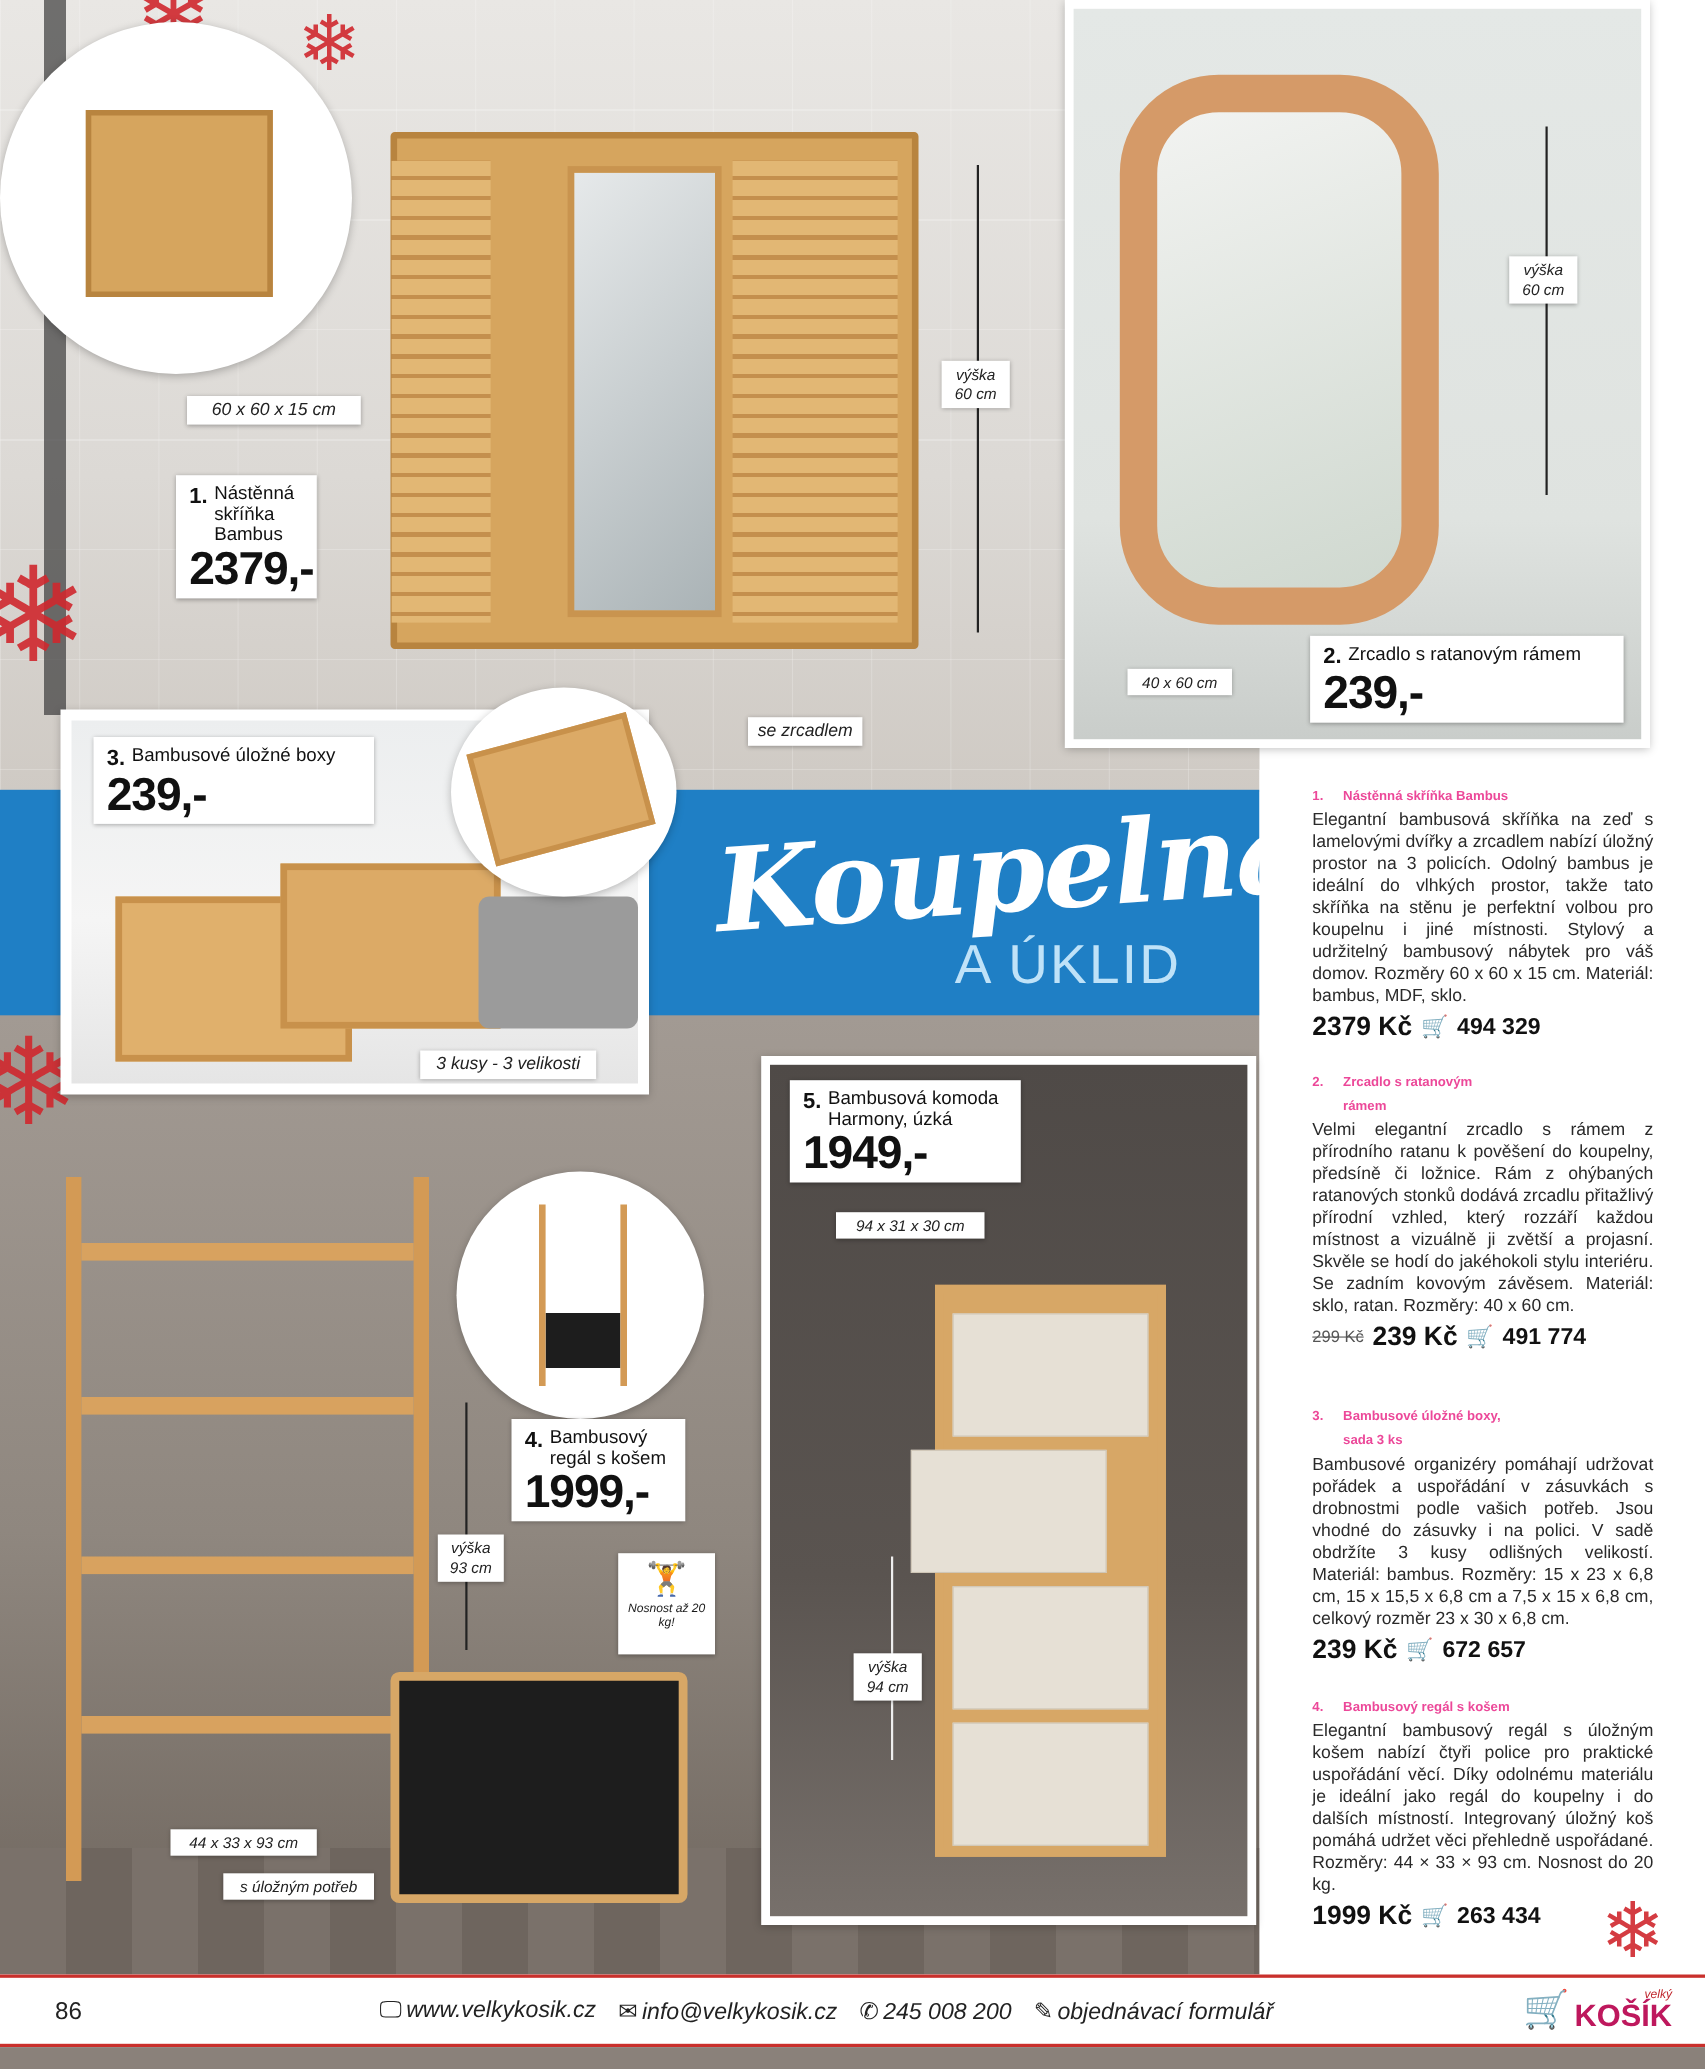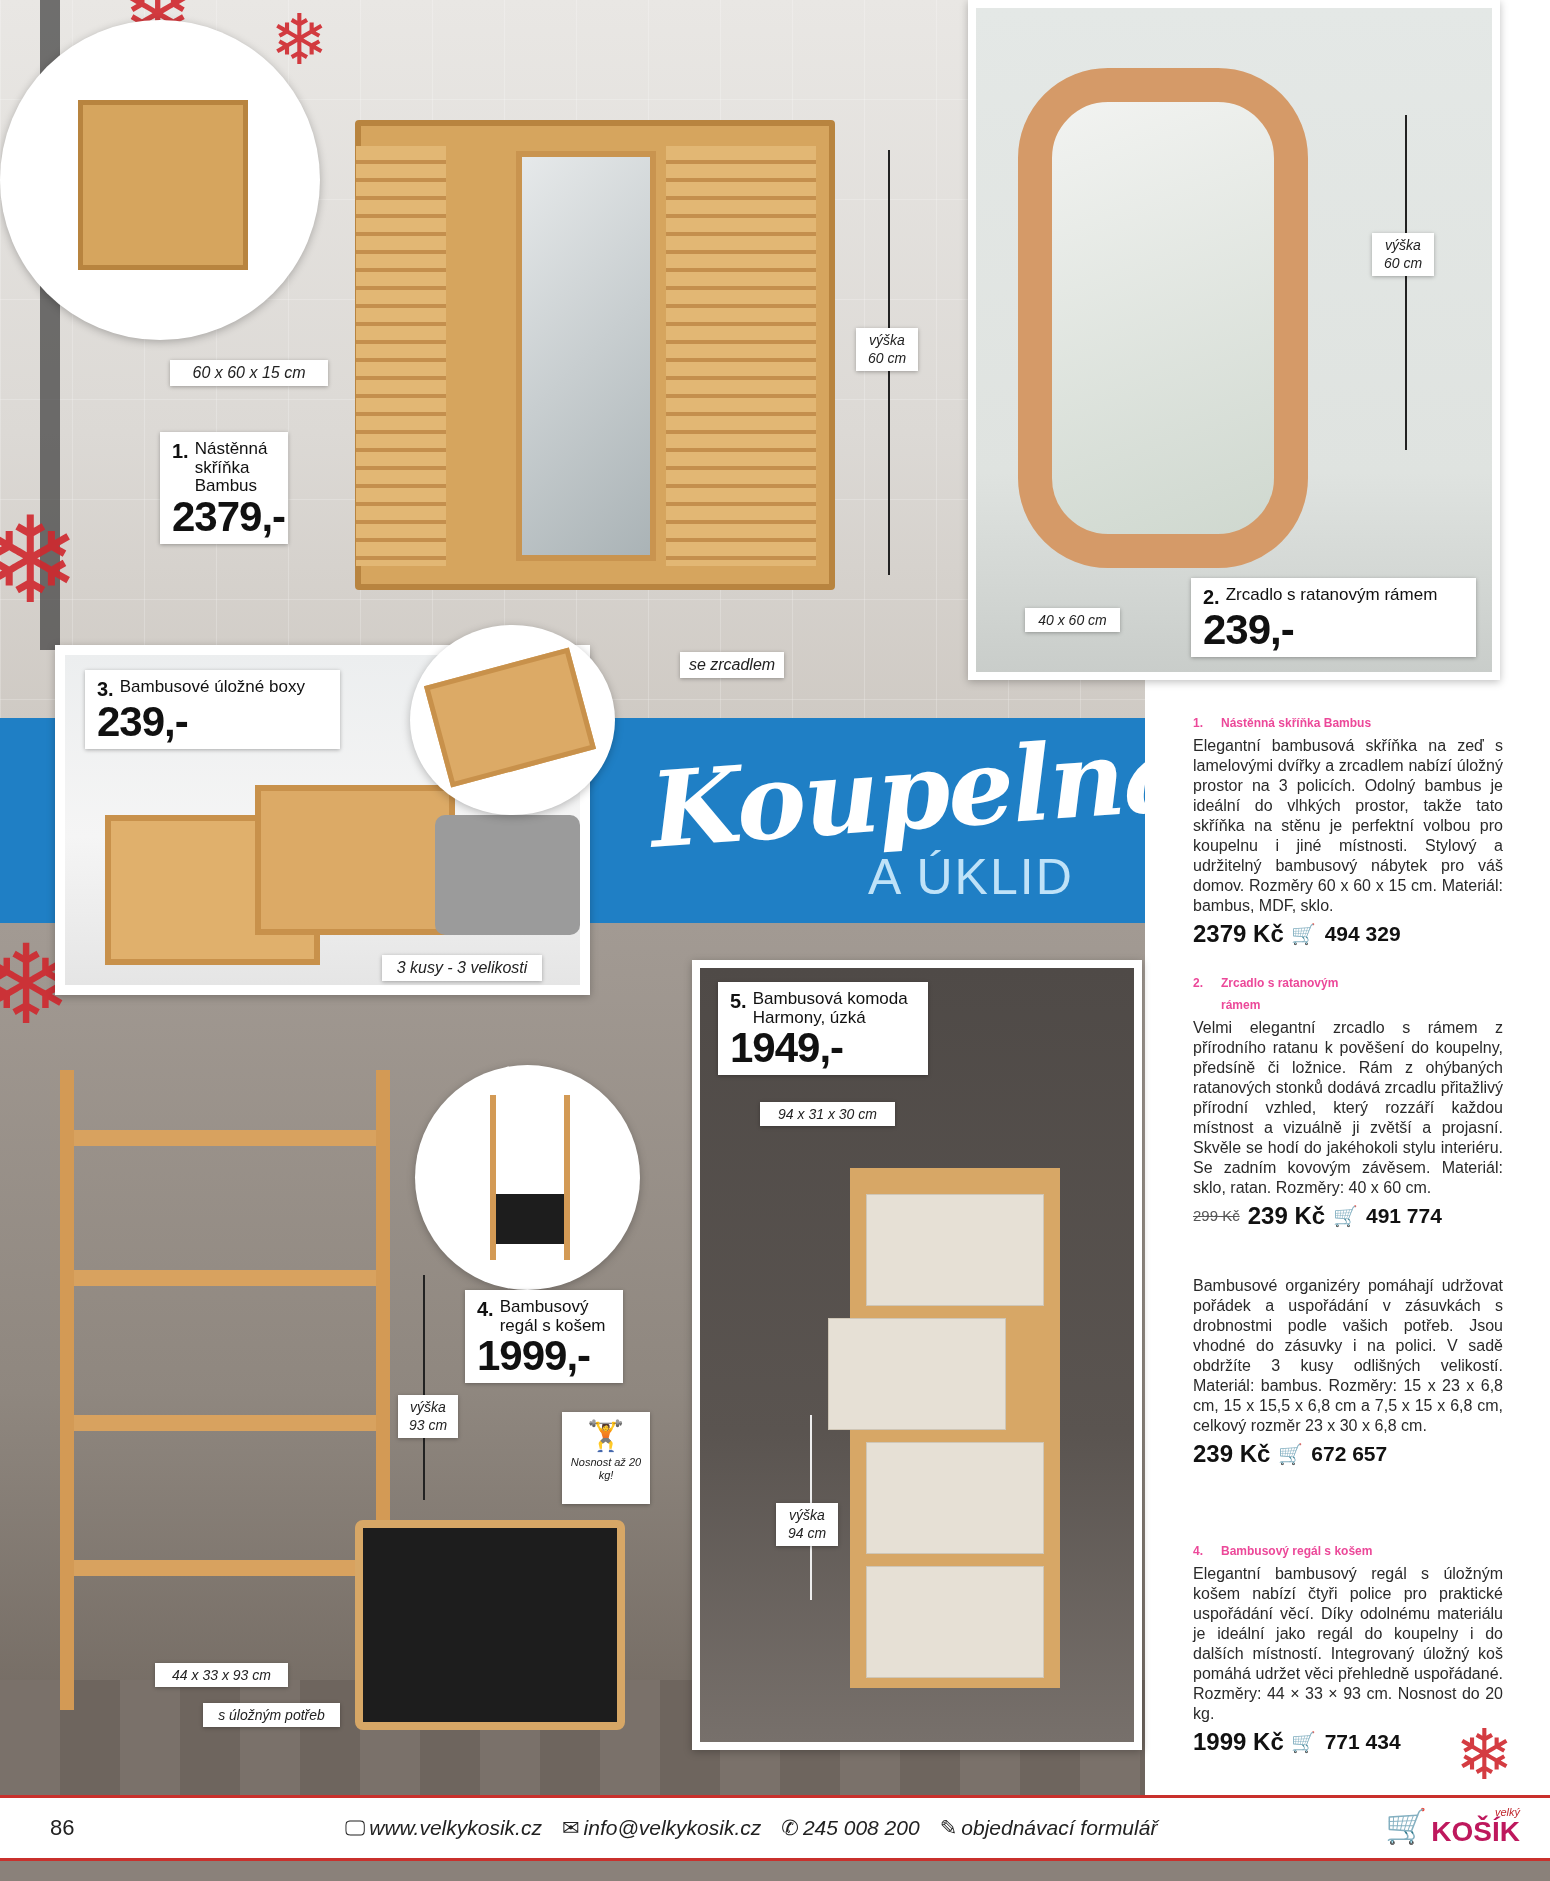--- a/index.html
+++ b/index.html
@@ -206,35 +206,36 @@
   <p>Velmi elegantní zrcadlo s rámem z přírodního ratanu k pověšení do koupelny, předsíně či ložnice. Rám z ohýbaných ratanových stonků dodává zrcadlu přitažlivý přírodní vzhled, který rozzáří každou místnost a vizuálně ji zvětší a projasní. Skvěle se hodí do jakéhokoli stylu interiéru. Se zadním kovovým závěsem. Materiál: sklo, ratan. Rozměry: 40 x 60 cm.</p>
   <div class="price-row">
     <span class="old">299 Kč</span>
     <span class="cur">239 Kč</span>
     <span class="cart">🛒</span>
     <span class="code">491 774</span>
   </div>
 </div>
 
 <div class="abs desc" style="top:1276px">
+  <h3><span class="n">3.</span><span>Bambusové úložné boxy,</span><span class="cont">sada 3 ks</span></h3>
   <p>Bambusové organizéry pomáhají udržovat pořádek a uspořádání v zásuvkách s drobnostmi podle vašich potřeb. Jsou vhodné do zásuvky i na polici. V sadě obdržíte 3 kusy odlišných velikostí. Materiál: bambus. Rozměry: 15 x 23 x 6,8 cm, 15 x 15,5 x 6,8 cm a 7,5 x 15 x 6,8 cm, celkový rozměr 23 x 30 x 6,8 cm.</p>
   <div class="price-row">
     <span class="cur">239 Kč</span>
     <span class="cart">🛒</span>
     <span class="code">672 657</span>
   </div>
 </div>
 
 <div class="abs desc" style="top:1540px">
   <h3><span class="n">4.</span><span>Bambusový regál s košem</span></h3>
   <p>Elegantní bambusový regál s úložným košem nabízí čtyři police pro praktické uspořádání věcí. Díky odolnému materiálu je ideální jako regál do koupelny i do dalších místností. Integrovaný úložný koš pomáhá udržet věci přehledně uspořádané. Rozměry: 44 × 33 × 93 cm. Nosnost do 20 kg.</p>
   <div class="price-row">
     <span class="cur">1999 Kč</span>
     <span class="cart">🛒</span>
-    <span class="code">771 434</span>
+    <span class="code">263 434</span>
   </div>
 </div>
 
 <div class="abs footer">
   <span class="page-num">86</span>
   <div class="contacts">
     <a><span class="ic">🖵</span><span>www.velkykosik.cz</span></a>
     <a><span class="ic">✉</span><span>info@velkykosik.cz</span></a>
     <a><span class="ic">✆</span><span>245 008 200</span></a>
     <a><span class="ic">✎</span><span>objednávací formulář</span></a>

